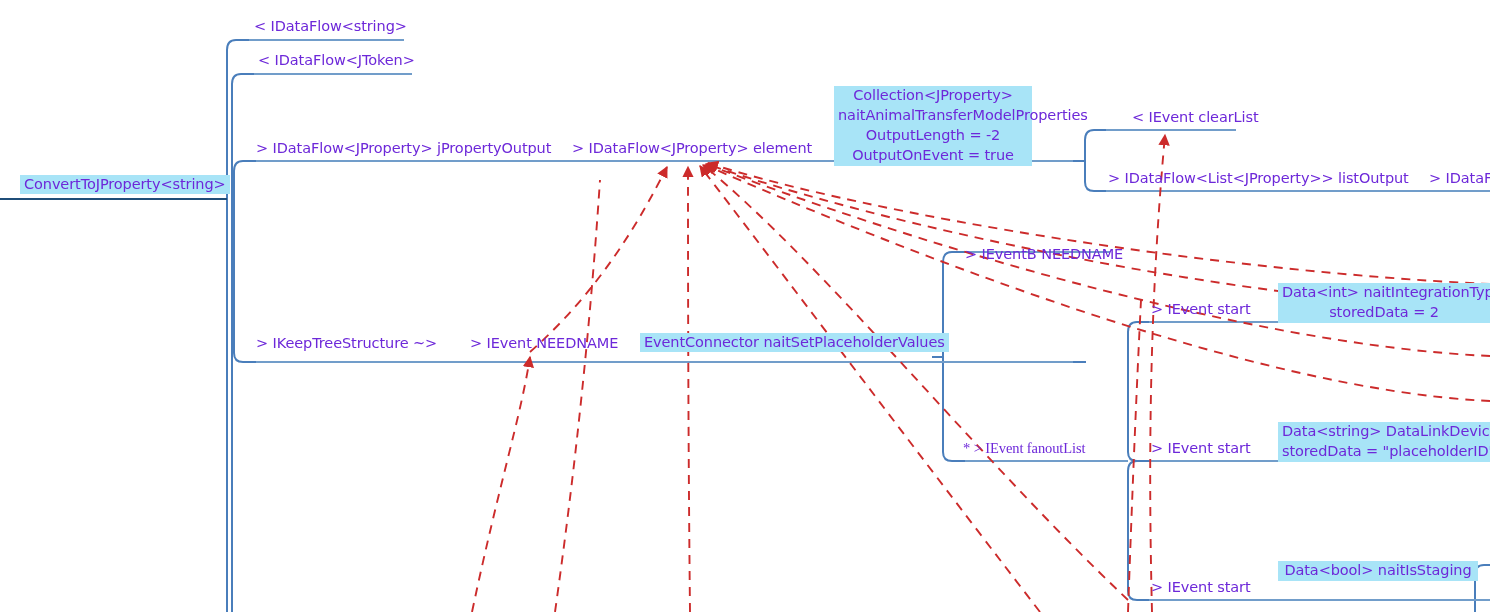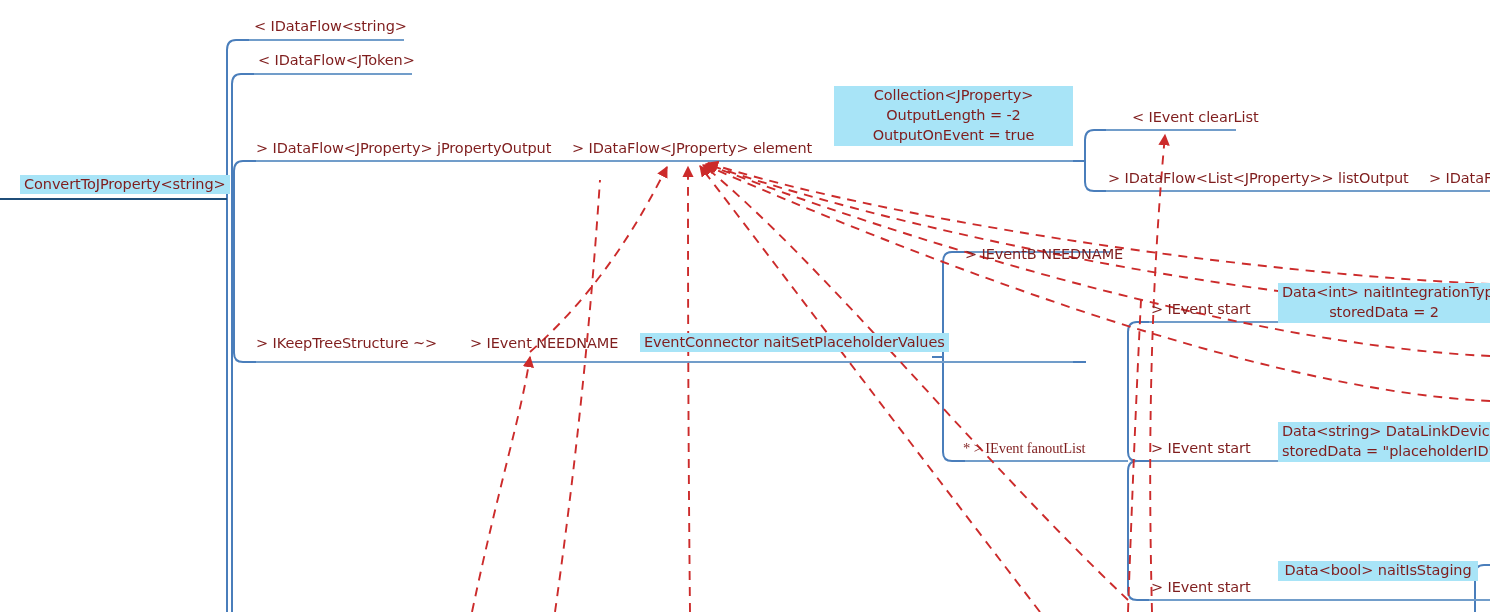--- a/index.html
+++ b/index.html
@@ -7,21 +7,21 @@
     width:1490px;height:612px;position:relative;overflow:hidden;
     font-family:"DejaVu Sans","Liberation Sans",sans-serif;
     color:#1f4e79;
   }
   #stage{position:absolute;left:0;top:0;width:1490px;height:612px;}
   svg.layer{position:absolute;left:0;top:0;width:1490px;height:612px;overflow:visible;}
   #wires{z-index:5;pointer-events:none;}
   #boxes{z-index:2;}
   .lbl{
     position:absolute;z-index:8;white-space:nowrap;
-    font-size:14.5px;line-height:1.18;color:#7f1d1d;
+    font-size:14.5px;line-height:1.18;color:#6d28d9;
     letter-spacing:-0.1px;
   }
   .hl{background:#a8e4f7;padding:1px 4px 2px 4px;}
   .ctr{text-align:center;}
   .blk{display:block;}
 </style>
 </head>
 <body>
 
 <div id="stage">
@@ -95,22 +95,23 @@
 
   <div class="lbl" style="left:20px;top:176px;border-radius:8px;">
     <span class="hl">ConvertToJProperty&lt;string&gt;</span>
   </div>
 
   <div class="lbl" style="left:254px;top:18px;">&lt; IDataFlow&lt;string&gt;</div>
   <div class="lbl" style="left:258px;top:52px;">&lt; IDataFlow&lt;JToken&gt;</div>
   <div class="lbl" style="left:256px;top:140px;">&gt; IDataFlow&lt;JProperty&gt; jPropertyOutput</div>
   <div class="lbl" style="left:572px;top:140px;">&gt; IDataFlow&lt;JProperty&gt; element</div>
 
-  <div class="lbl ctr" style="left:834px;top:86px;width:239px;">
+  <div class="lbl ctr" style="left:834px;top:86px;width:198px;">
     <span class="hl blk">Collection&lt;JProperty&gt;</span>
+    <span class="hl blk">naitAnimalTransferModelProperties</span>
     <span class="hl blk">OutputLength = -2</span>
     <span class="hl blk">OutputOnEvent = true</span>
   </div>
 
   <div class="lbl" style="left:1108px;top:109px;margin-left:24px;">&lt; IEvent clearList</div>
   <div class="lbl" style="left:1108px;top:170px;">&gt; IDataFlow&lt;List&lt;JProperty&gt;&gt; listOutput</div>
   <div class="lbl" style="left:1429px;top:170px;">&gt; IDataF</div>
 
   <div class="lbl" style="left:965px;top:246px;">&gt; IEventB NEEDNAME</div>
 

